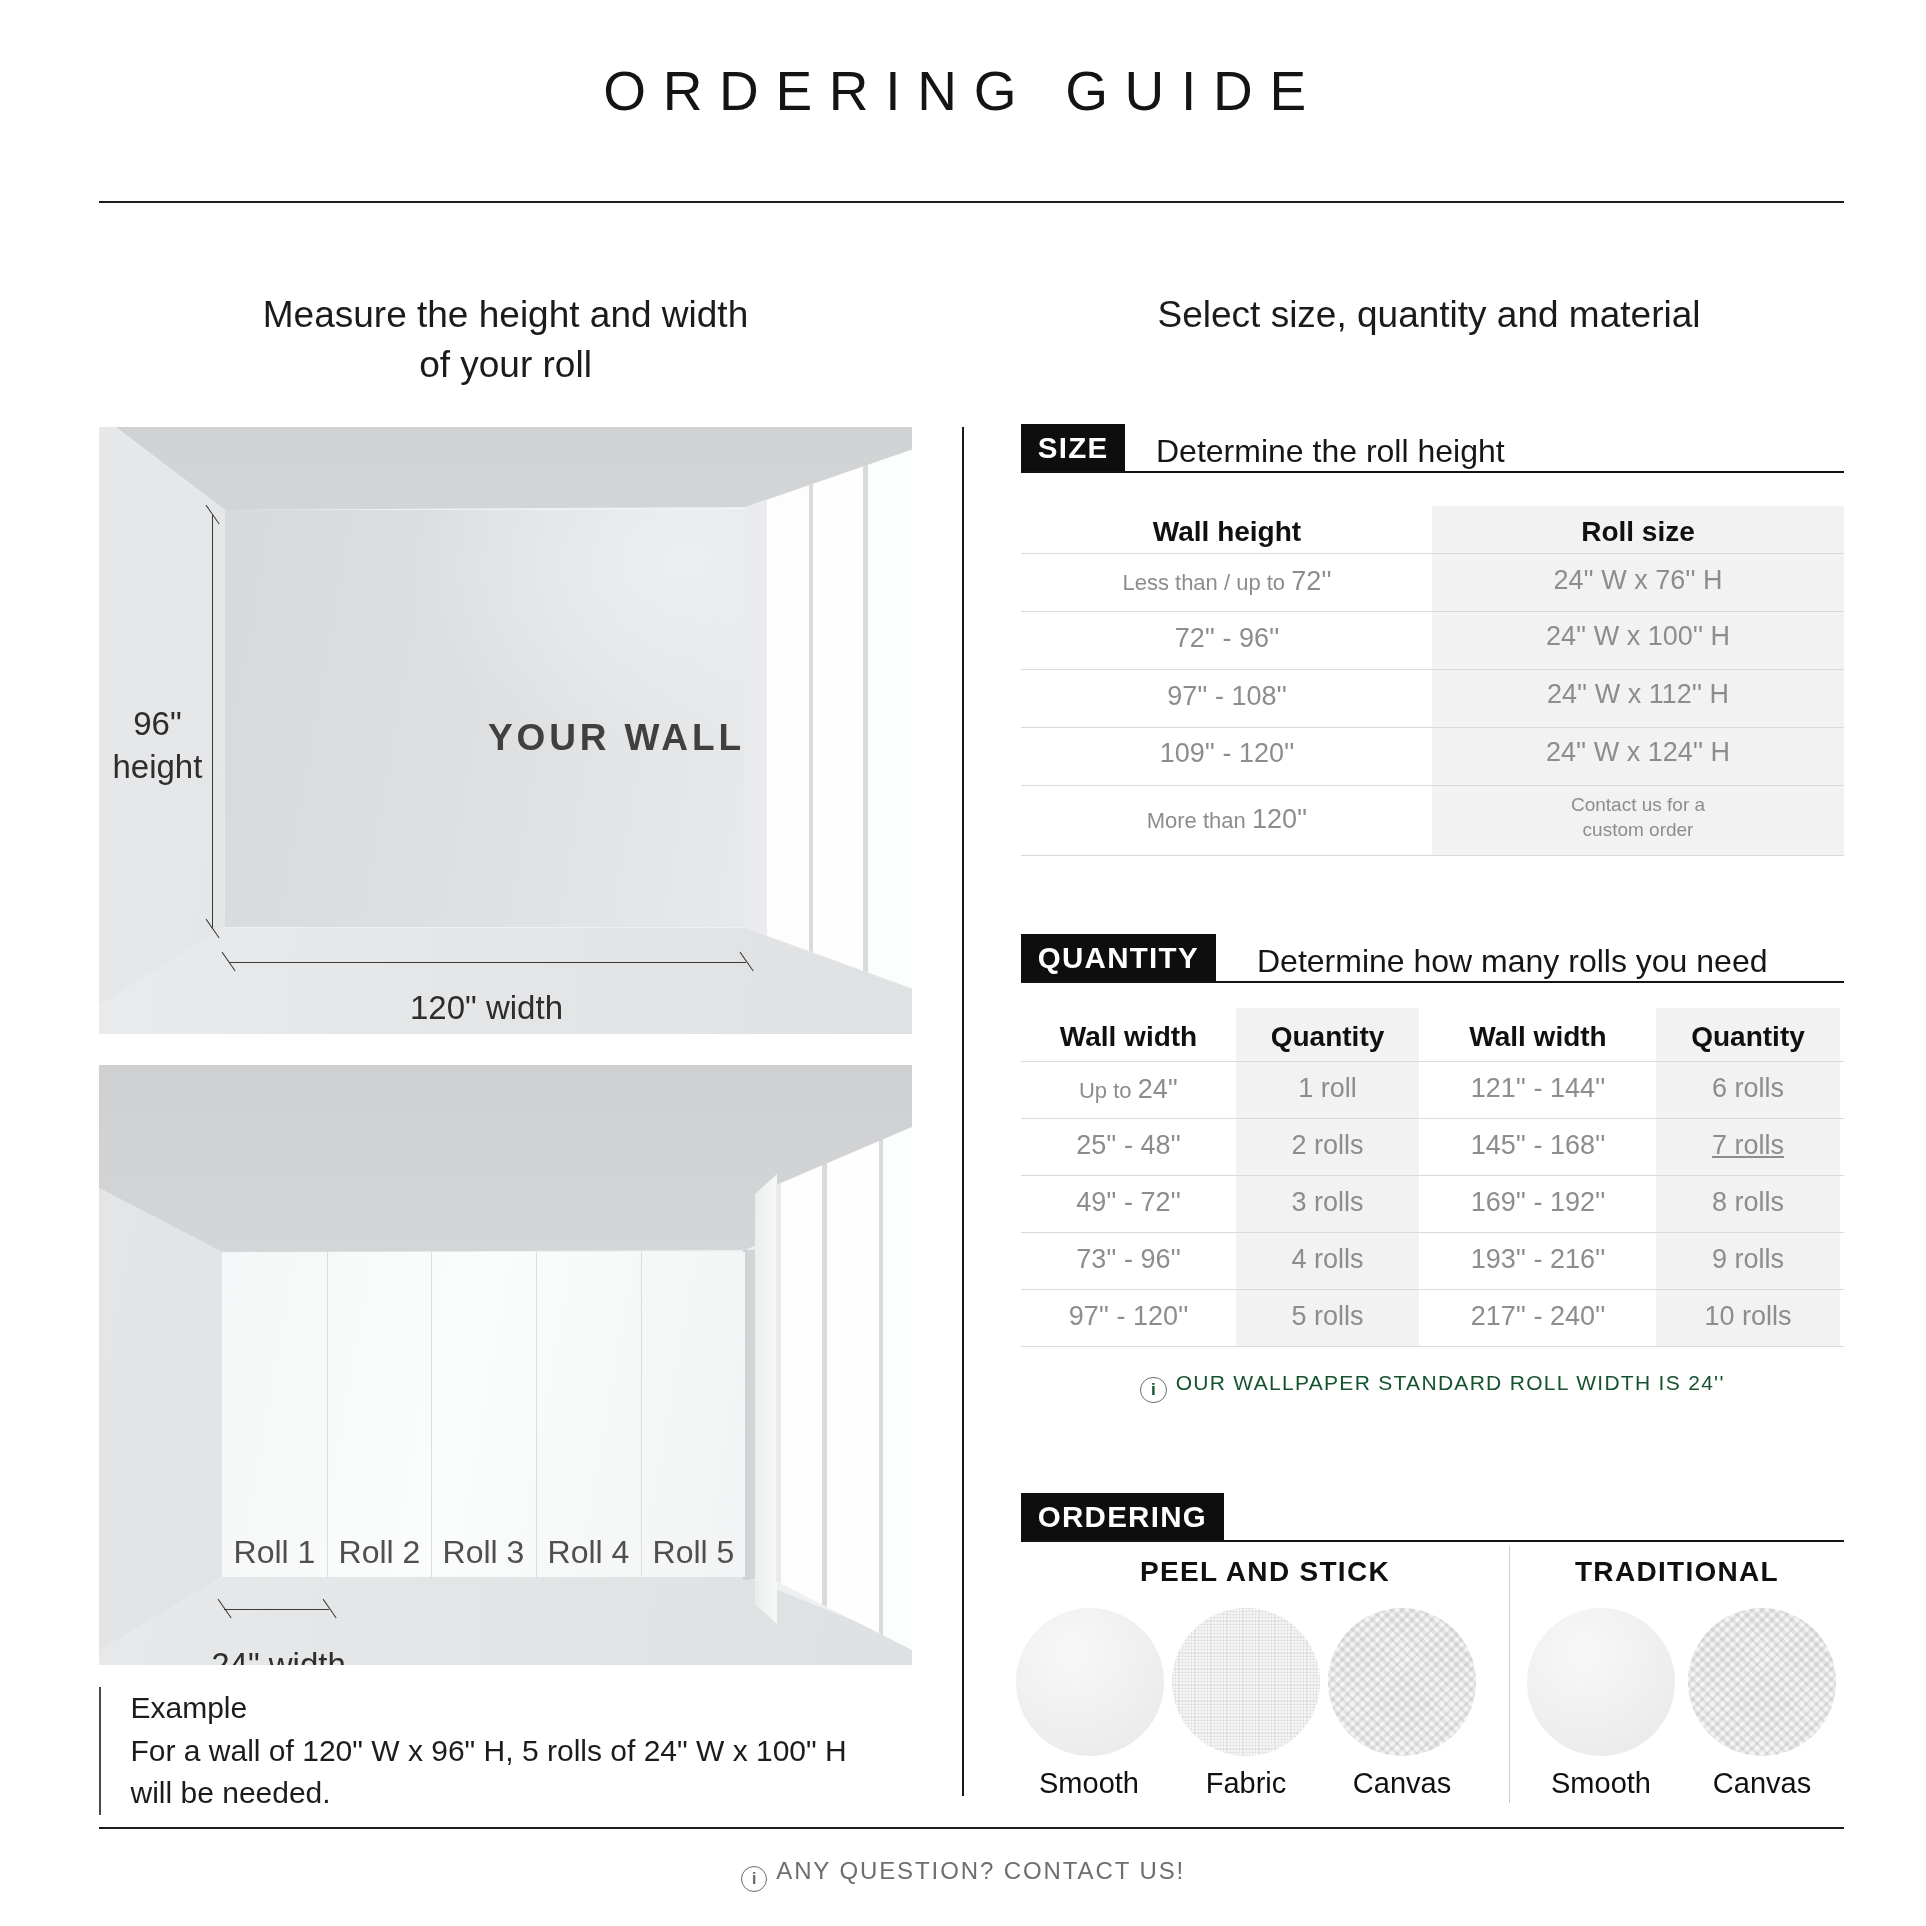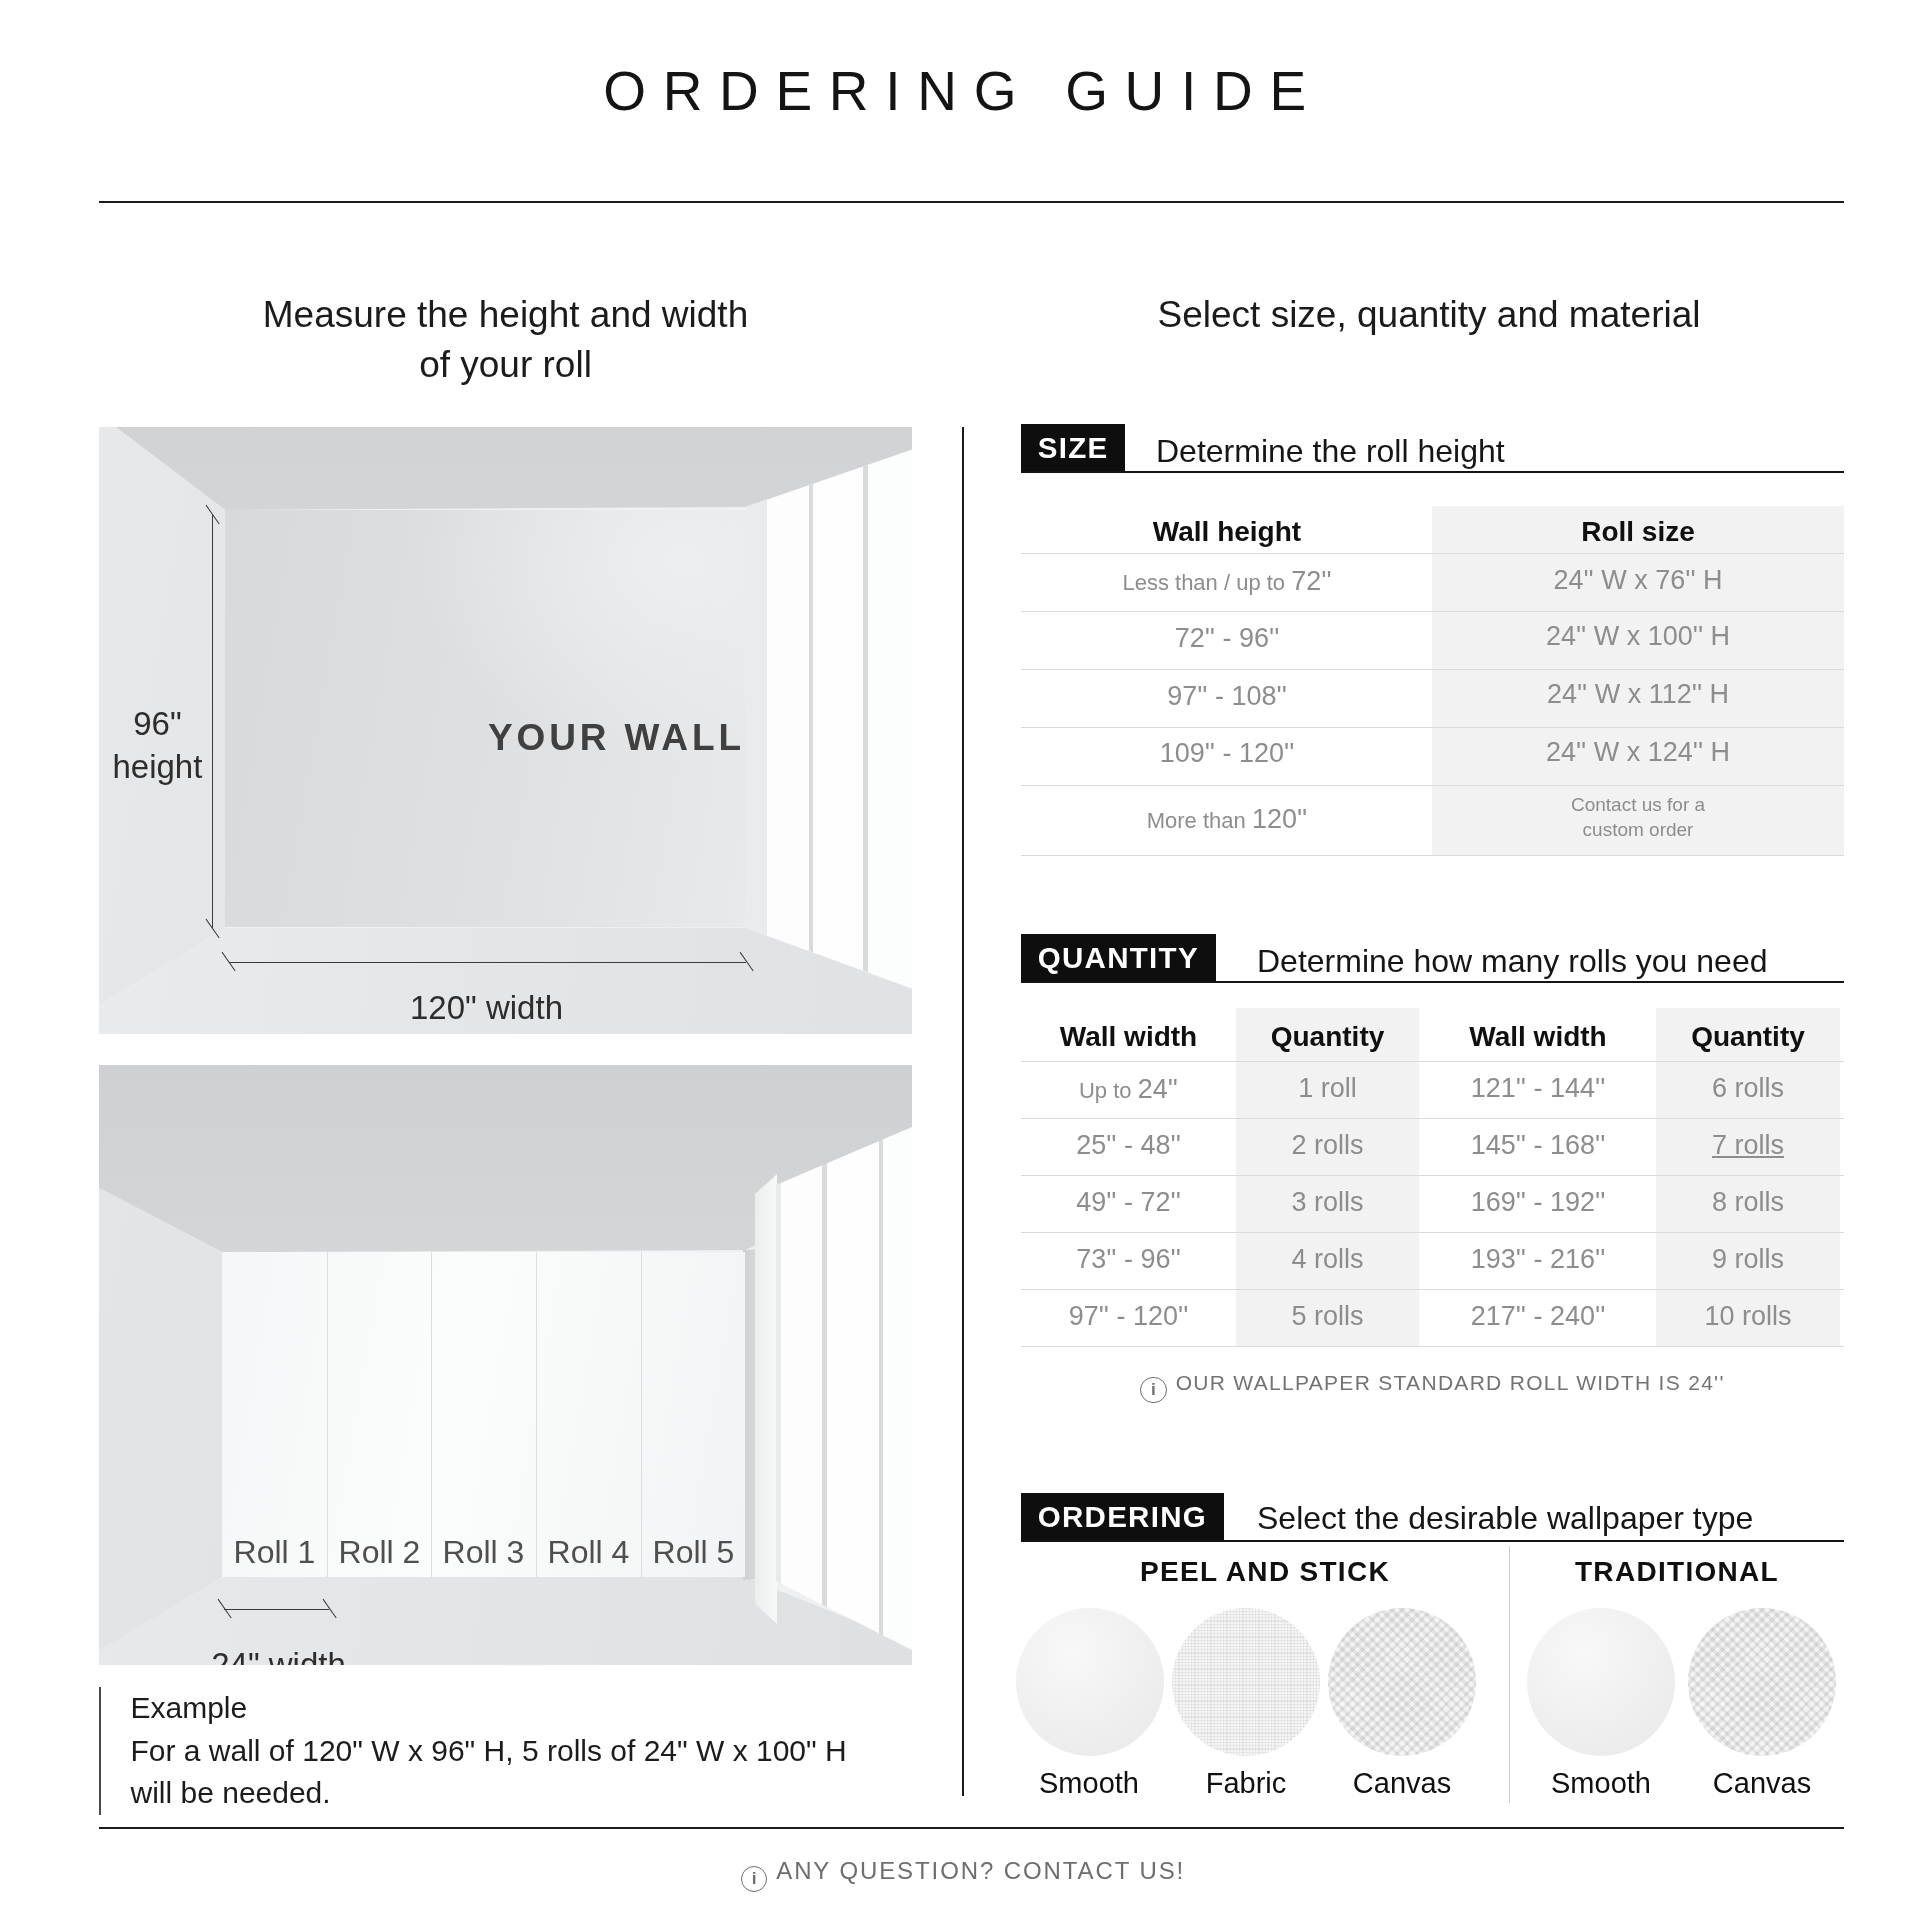--- a/index.html
+++ b/index.html
@@ -118,21 +118,21 @@
   #qty-c4-bg{left:1656px;top:1008px;width:184px;height:338px;}
   #qty-h1{left:1021px;top:1021px;width:215px;}
   #qty-h2{left:1236px;top:1021px;width:183px;}
   #qty-h3{left:1419px;top:1021px;width:238px;}
   #qty-h4{left:1656px;top:1021px;width:184px;}
   .qc1{left:1021px;width:215px;}
   .qc2{left:1236px;width:183px;}
   .qc3{left:1419px;width:238px;}
   .qc4{left:1656px;width:184px;}
 
-  .note-line{position:absolute;text-align:center;font-size:21px;letter-spacing:1.3px;color:#737373;}
+  .note-line{position:absolute;text-align:center;font-size:21px;letter-spacing:1.3px;color:#14532d;}
   #qty-note{left:1021px;top:1371px;width:823px;}
   .info-ic{display:inline-block;width:24.4px;height:24.4px;border:1.9px solid #6e6e6e;border-radius:50%;
            font-size:17.3px;line-height:23px;text-align:center;vertical-align:-5.1px;margin-right:9px;
            font-weight:700;letter-spacing:0;}
 
   #mat-badge{left:1021px;top:1493px;}
   #mat-subtitle{left:1257px;top:1500px;}
   #mat-rule{top:1540px;}
   .mat-group-title{position:absolute;top:1556px;text-align:center;font-size:28px;font-weight:700;
                    letter-spacing:1.3px;color:#101010;}
@@ -311,21 +311,20 @@
   <div class="cell qc1" style="top:1301px;">97'' - 120''</div>
   <div class="cell qc2" style="top:1301px;">5 rolls</div>
   <div class="cell qc3" style="top:1301px;">217'' - 240''</div>
   <div class="cell qc4" style="top:1301px;">10 rolls</div>
 
   <div class="note-line" id="qty-note">
     <span class="info-ic">i</span><span>OUR WALLPAPER STANDARD ROLL WIDTH IS 24''</span>
   </div>
 
   <div class="badge" id="mat-badge">ORDERING</div>
-  <div class="sec-subtitle" id="mat-subtitle">Select the desirable wallpaper type</div>
   <div class="sec-rule" id="mat-rule"></div>
 
   <div class="mat-group-title" id="mat-group1-title">PEEL AND STICK</div>
   <div class="mat-group-title" id="mat-group2-title">TRADITIONAL</div>
   <div id="mat-divider"></div>
 
   <div class="swatch tex-smooth" style="left:1016px;"></div>
   <div class="swatch tex-fabric" style="left:1172px;"></div>
   <div class="swatch tex-canvas" style="left:1328px;"></div>
   <div class="swatch tex-smooth" style="left:1527px;"></div>

